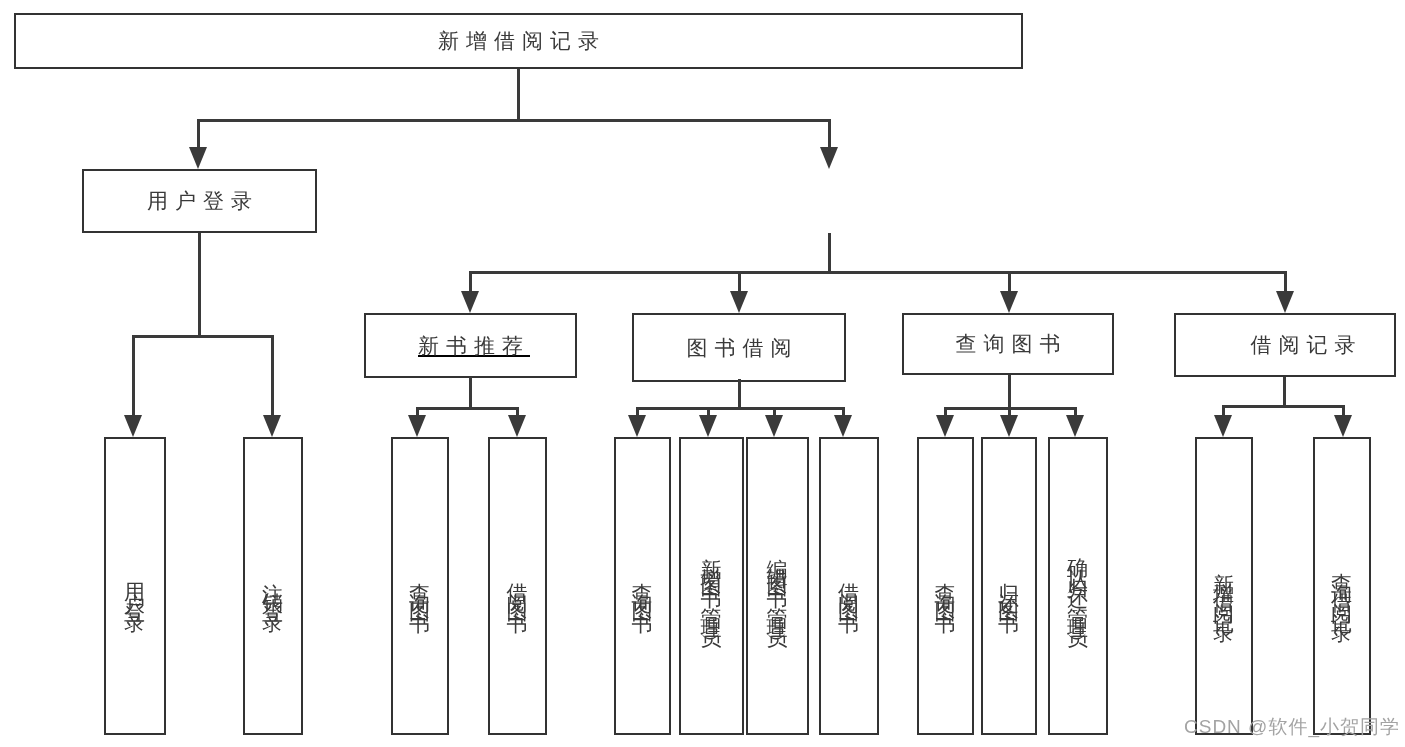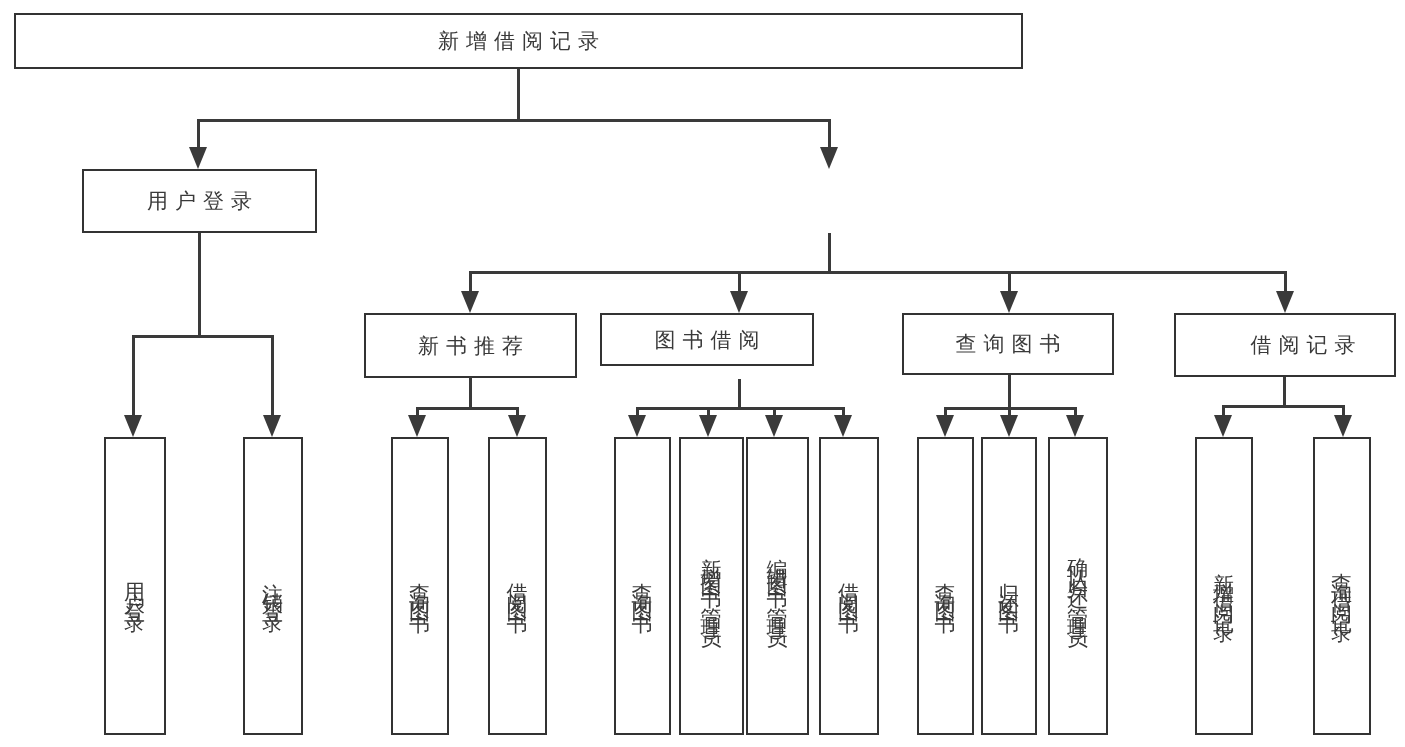--- a/index.html
+++ b/index.html
@@ -71,24 +71,24 @@
     <div class="vl" style="left:469px;top:271px;height:26px;"></div>
     <div class="ah" style="left:461px;top:291px;"></div>
     <div class="vl" style="left:738px;top:271px;height:26px;"></div>
     <div class="ah" style="left:730px;top:291px;"></div>
     <div class="vl" style="left:1008px;top:271px;height:26px;"></div>
     <div class="ah" style="left:1000px;top:291px;"></div>
     <div class="vl" style="left:1284px;top:271px;height:26px;"></div>
     <div class="ah" style="left:1276px;top:291px;"></div>
   </div>
 
-  <div class="box" style="left:364px;top:313px;width:213px;height:65px;">
+  <div class="box" style="left:364px;top:313px;width:213px;height:65px;text-decoration:underline;">
     <span class="hlabel">新书推荐</span>
   </div>
-  <div class="box" style="left:600px;top:313px;width:214px;height:53px;">
+  <div class="box" style="left:632px;top:313px;width:214px;height:69px;">
     <span class="hlabel">图书借阅</span>
   </div>
   <div class="box" style="left:902px;top:313px;width:212px;height:62px;">
     <span class="hlabel">查询图书</span>
   </div>
   <div class="box" style="left:1174px;top:313px;width:222px;height:64px;padding-left:36px;">
     <span class="hlabel">借阅记录</span>
   </div>
 
   <div>
@@ -170,14 +170,15 @@
     <span class="vlabel">确认归还（管理员）</span>
   </div>
 
   <div class="vbox" style="left:1195px;width:58px;">
     <span class="vlabel">新增借阅记录</span>
   </div>
   <div class="vbox" style="left:1313px;width:58px;">
     <span class="vlabel">查询借阅记录</span>
   </div>
 
+  <div class="watermark">CSDN @软件_小贺同学</div>
 
 </div>
 
 </body></html>

